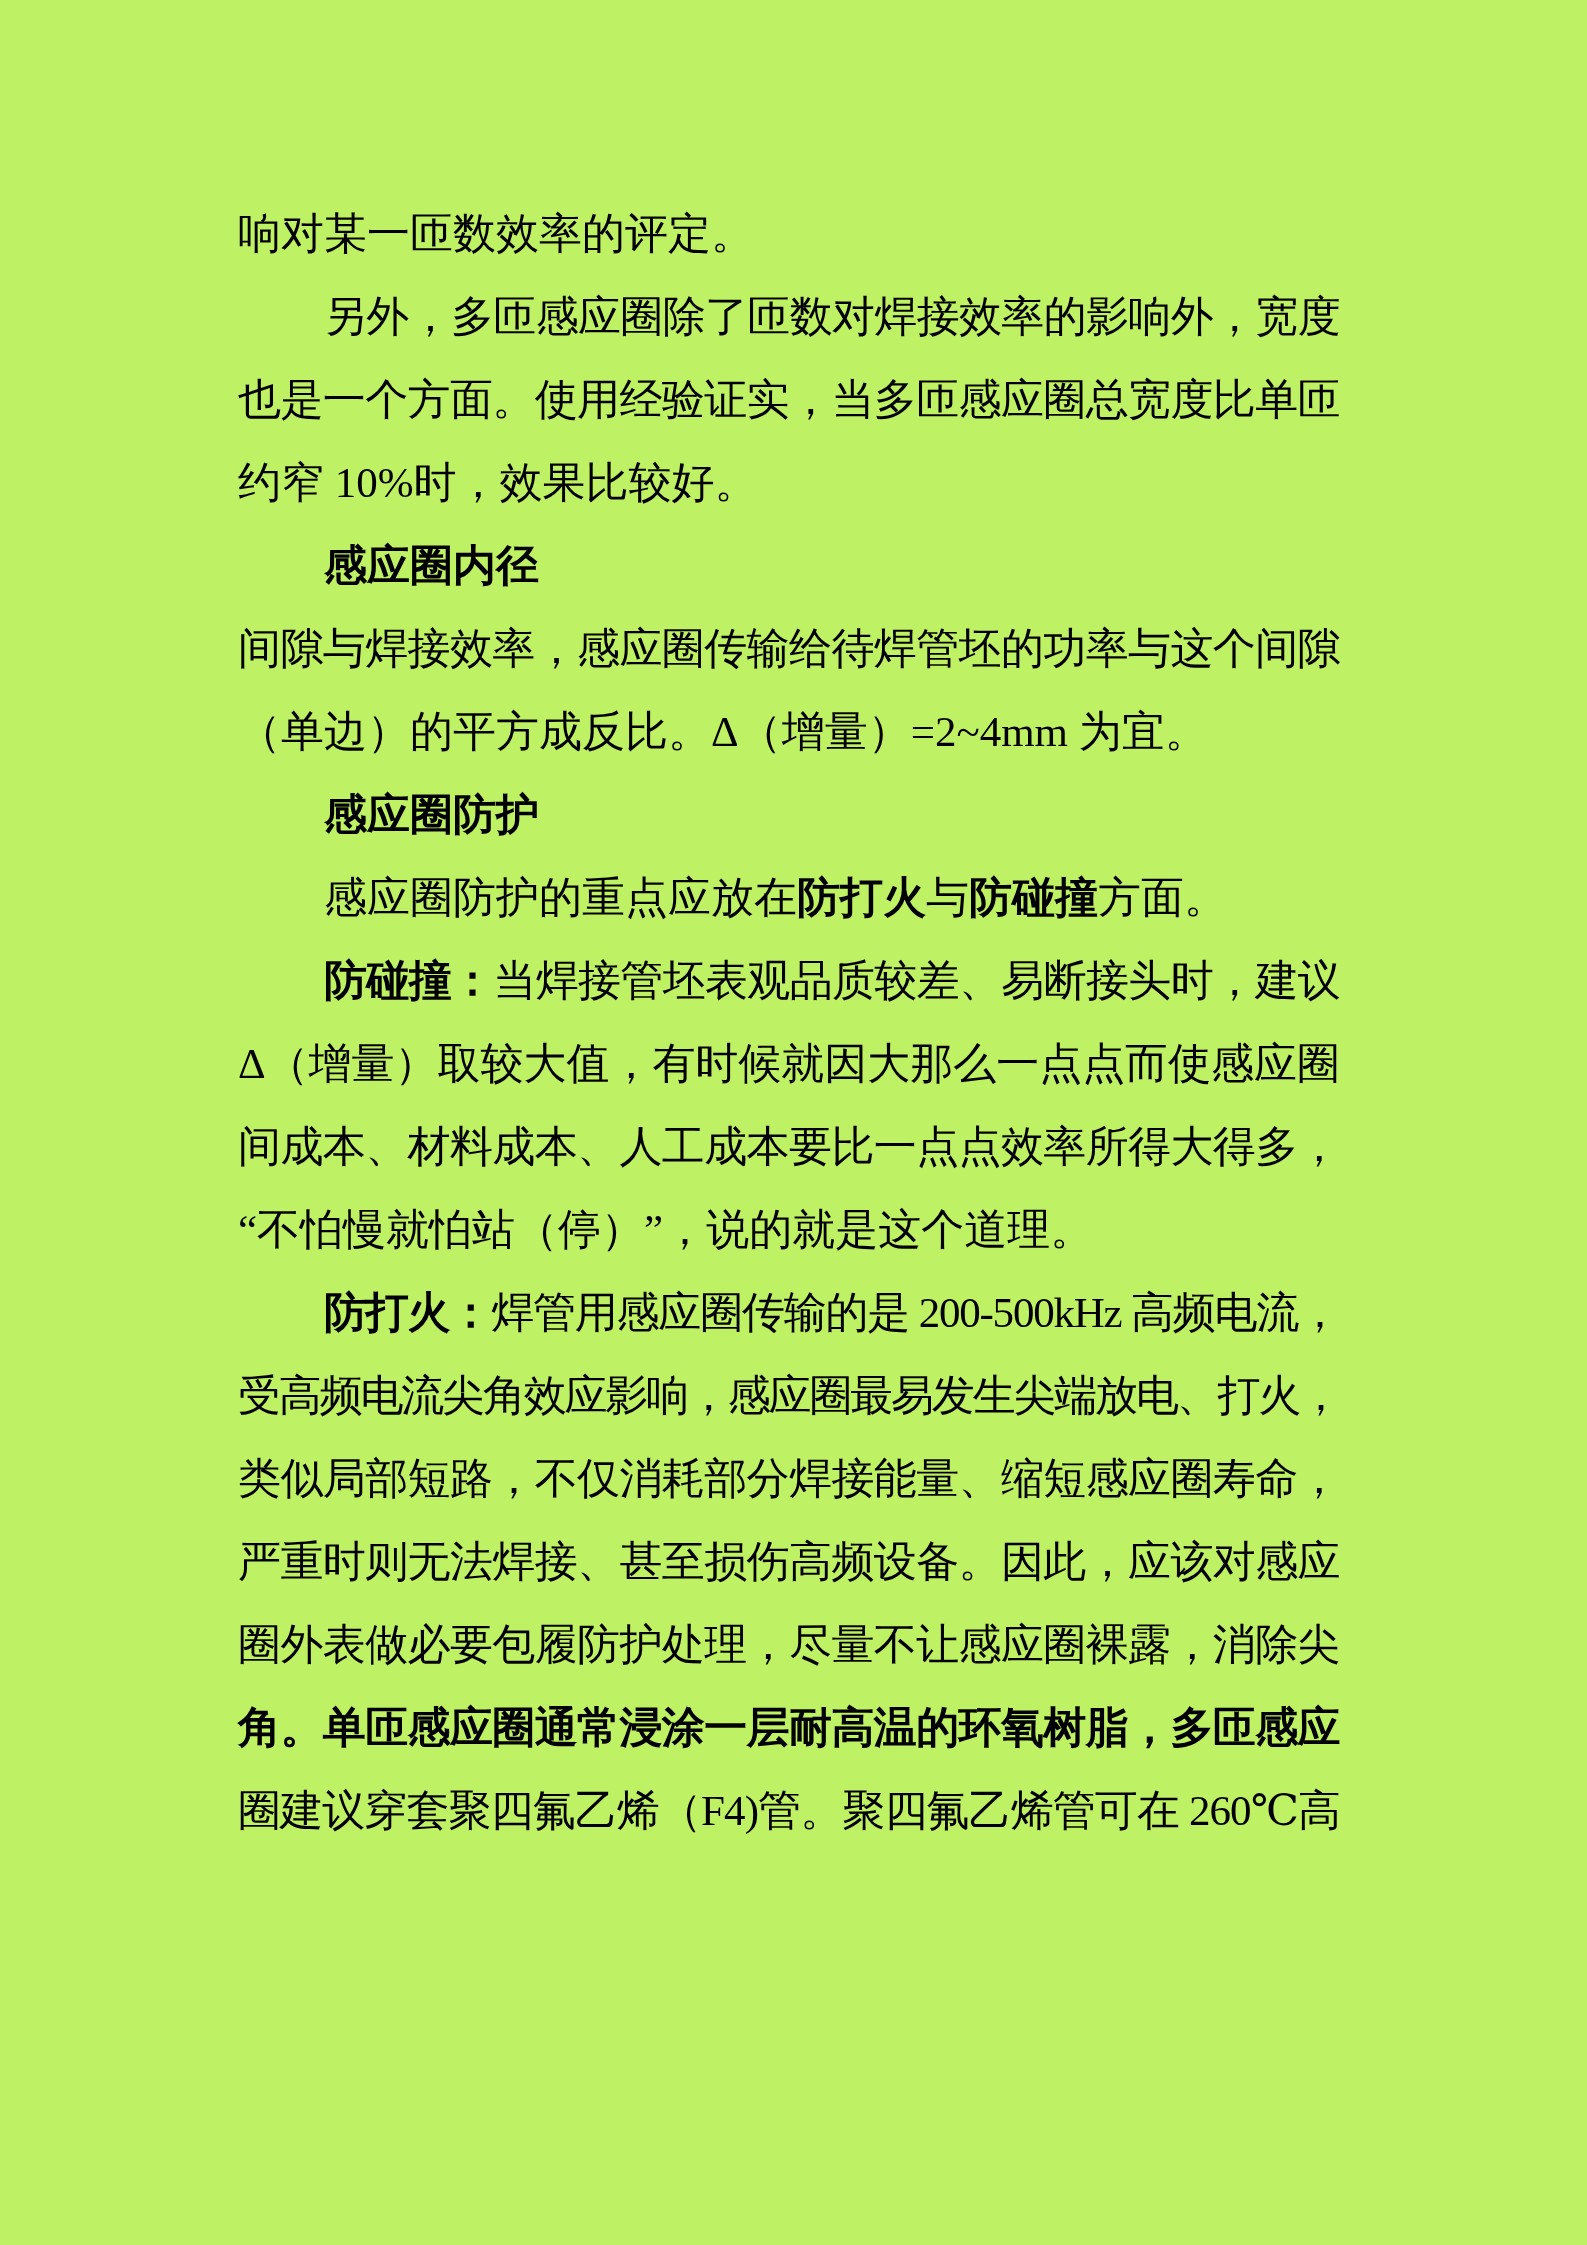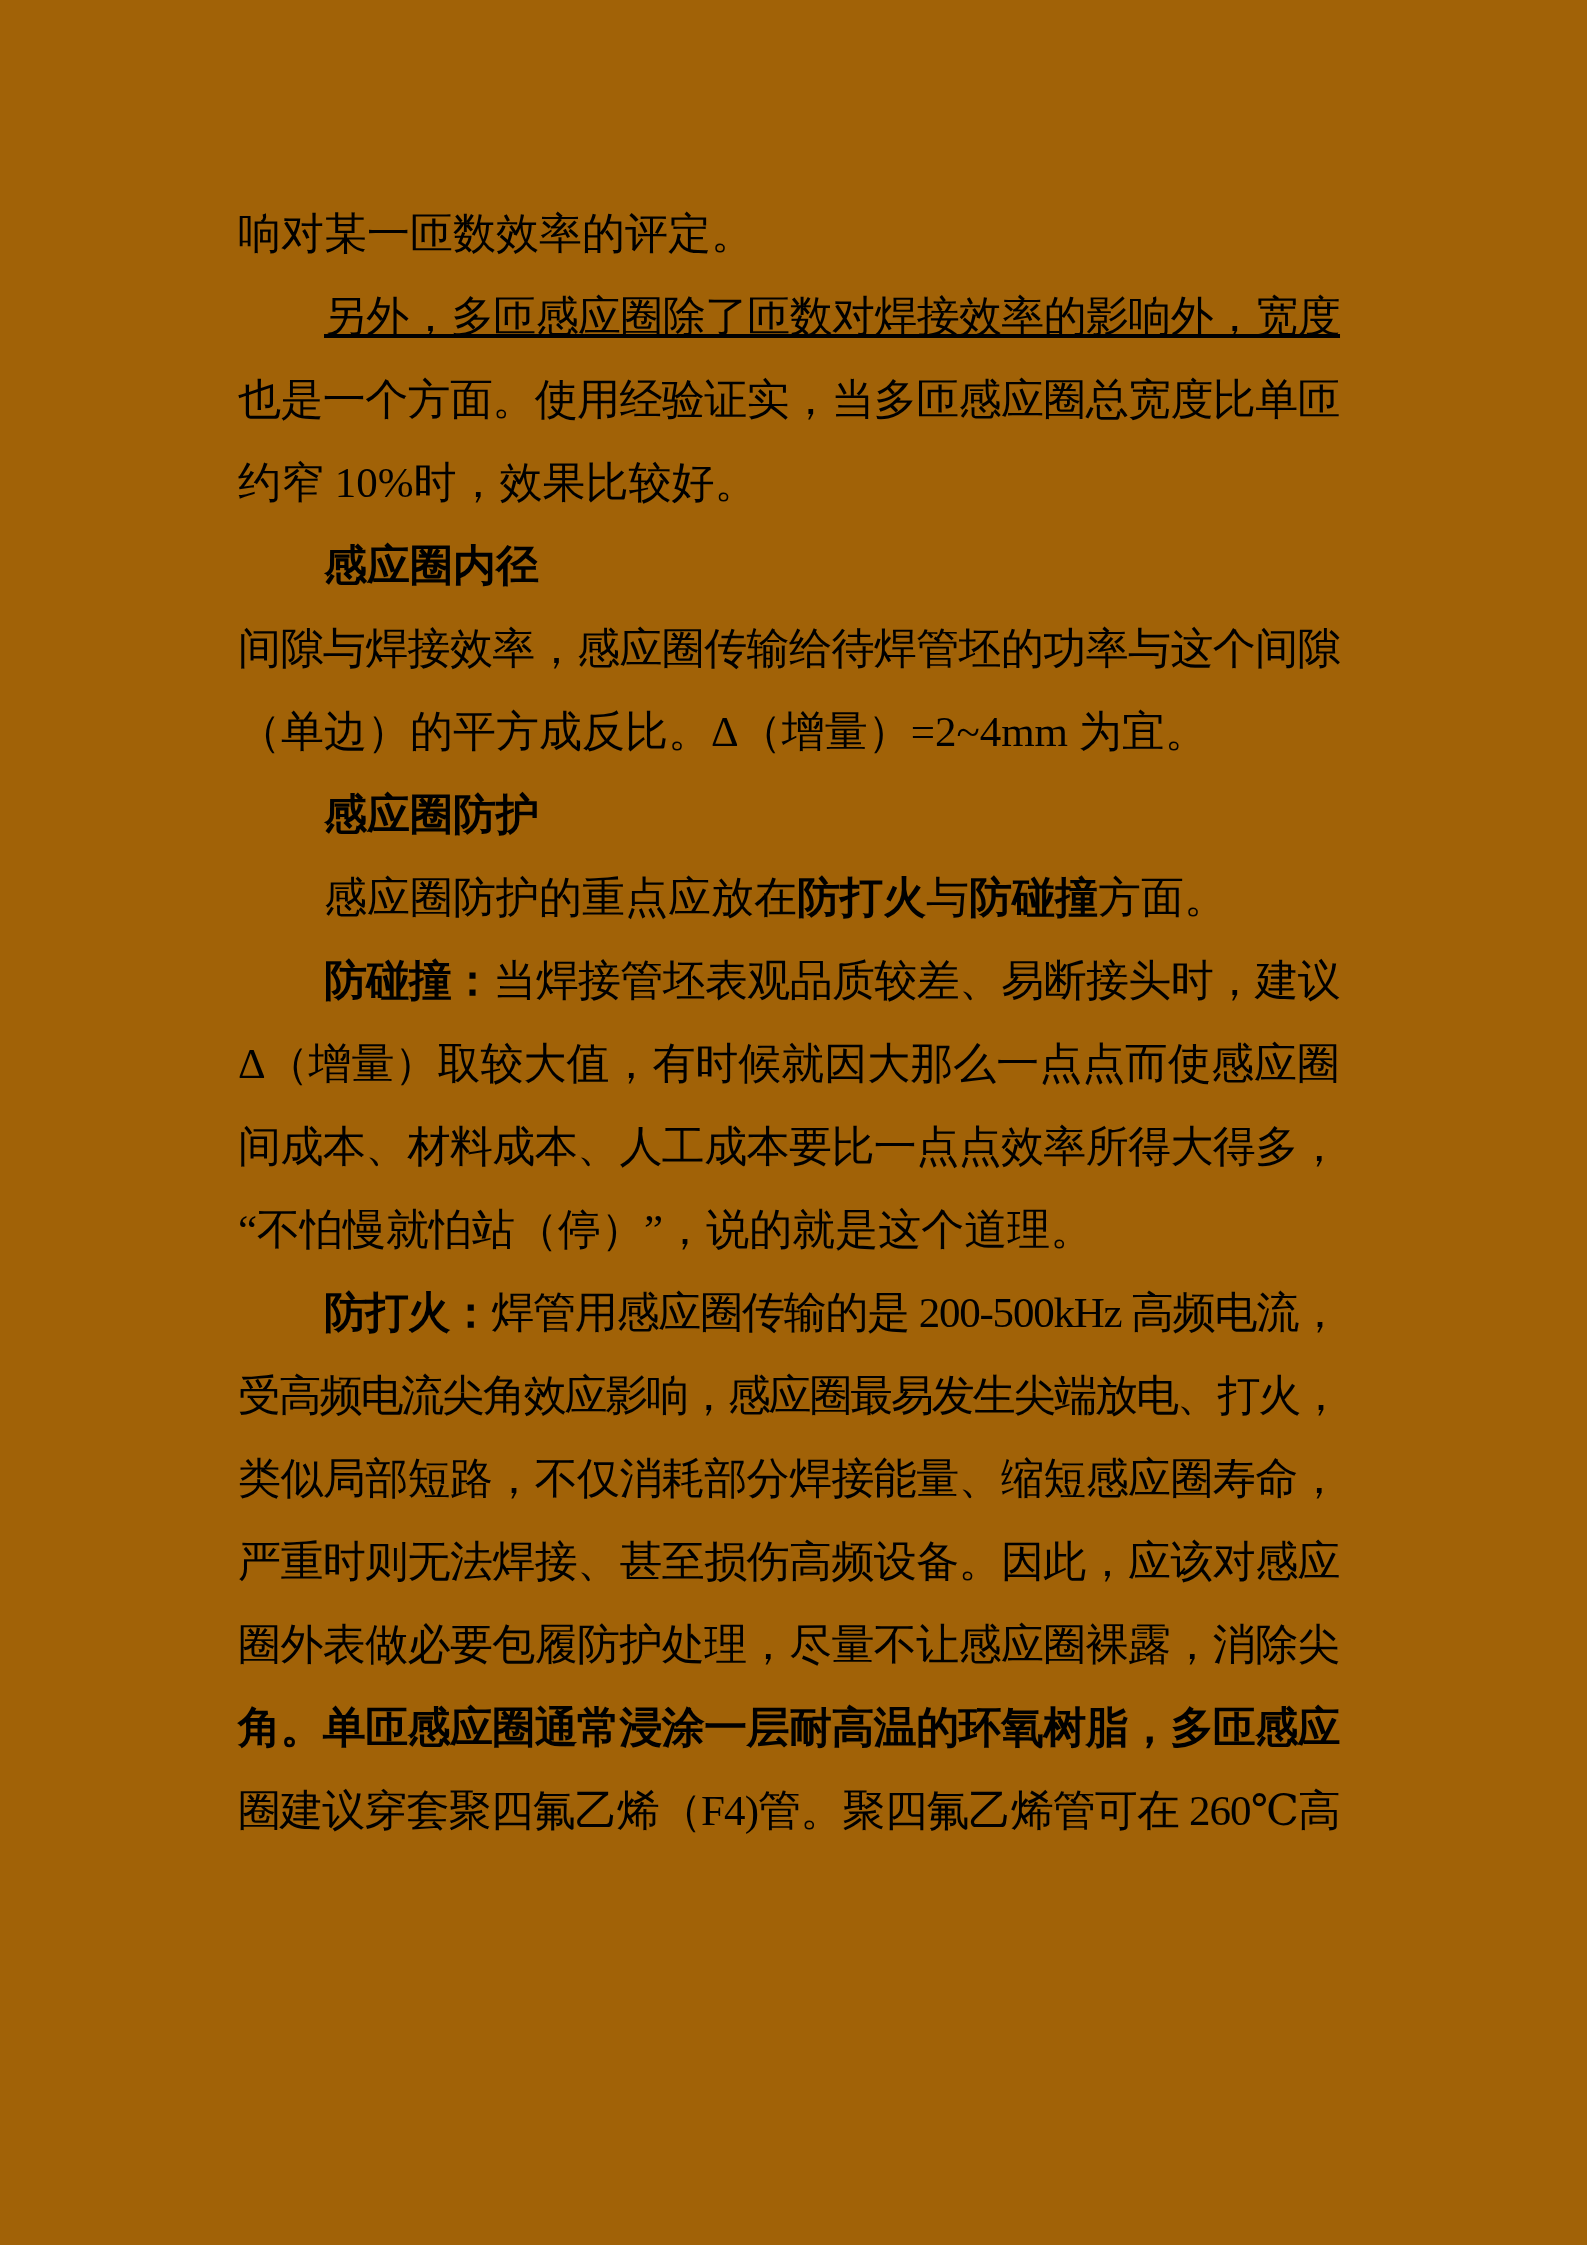--- a/index.html
+++ b/index.html
@@ -5,21 +5,21 @@
 <style>
   html, body {
     margin: 0;
     padding: 0;
     background: #ffffff;
   }
   .page {
     position: relative;
     width: 1587px;
     height: 2245px;
-    background: #a16207;
+    background: #bef264;
     color: #000000;
     font-family: "Liberation Serif", "DejaVu Serif", serif;
     overflow: hidden;
   }
   .text-block {
     position: absolute;
     left: 238px;
     top: 192px;
     width: 1102px;
   }
@@ -35,21 +35,21 @@
   .b {
     font-weight: bold;
   }
 </style>
 </head>
 <body>
 
 <div class="page">
   <div class="text-block" id="text-block">
       <div class="line"><span class="jc"><span class="n">响对某一匝数效率的评定。</span></span></div>
-      <div class="line indent justify"><span class="jc" style="letter-spacing: -0.666667px; margin-right: 14px; text-decoration: underline;"><span class="n">另外，多匝感应圈除了匝数对焊接效率的影响外，宽度</span></span></div>
+      <div class="line indent justify"><span class="jc" style="letter-spacing: -0.666667px; margin-right: 14px;"><span class="n">另外，多匝感应圈除了匝数对焊接效率的影响外，宽度</span></span></div>
       <div class="line justify"><span class="jc" style="letter-spacing: -0.615385px; margin-right: 0.615385px;"><span class="n">也是一个方面。使用经验证实，当多匝感应圈总宽度比单匝</span></span></div>
       <div class="line"><span class="jc"><span class="n">约窄 10%时，效果比较好。</span></span></div>
       <div class="line indent"><span class="jc"><span class="b">感应圈内径</span></span></div>
       <div class="line justify"><span class="jc" style="letter-spacing: -0.615385px; margin-right: 0.615385px;"><span class="n">间隙与焊接效率，感应圈传输给待焊管坯的功率与这个间隙</span></span></div>
       <div class="line"><span class="jc"><span class="n">（单边）的平方成反比。Δ（增量）=2~4mm 为宜。</span></span></div>
       <div class="line indent"><span class="jc"><span class="b">感应圈防护</span></span></div>
       <div class="line indent"><span class="jc"><span class="n">感应圈防护的重点应放在</span><span class="b">防打火</span><span class="n">与</span><span class="b">防碰撞</span><span class="n">方面。</span></span></div>
       <div class="line indent justify"><span class="jc" style="letter-spacing: -0.666667px; margin-right: 13px;"><span class="b">防碰撞：</span><span class="n">当焊接管坯表观品质较差、易断接头时，建议</span></span></div>
       <div class="line justify"><span class="jc" style="letter-spacing: -0.0252404px; margin-right: 0.0252403px;"><span class="n">Δ（增量）取较大值，有时候就因大那么一点点而使感应圈</span></span></div>
       <div class="line justify"><span class="jc" style="letter-spacing: -0.615385px; margin-right: 0.615385px;"><span class="n">间成本、材料成本、人工成本要比一点点效率所得大得多，</span></span></div>

